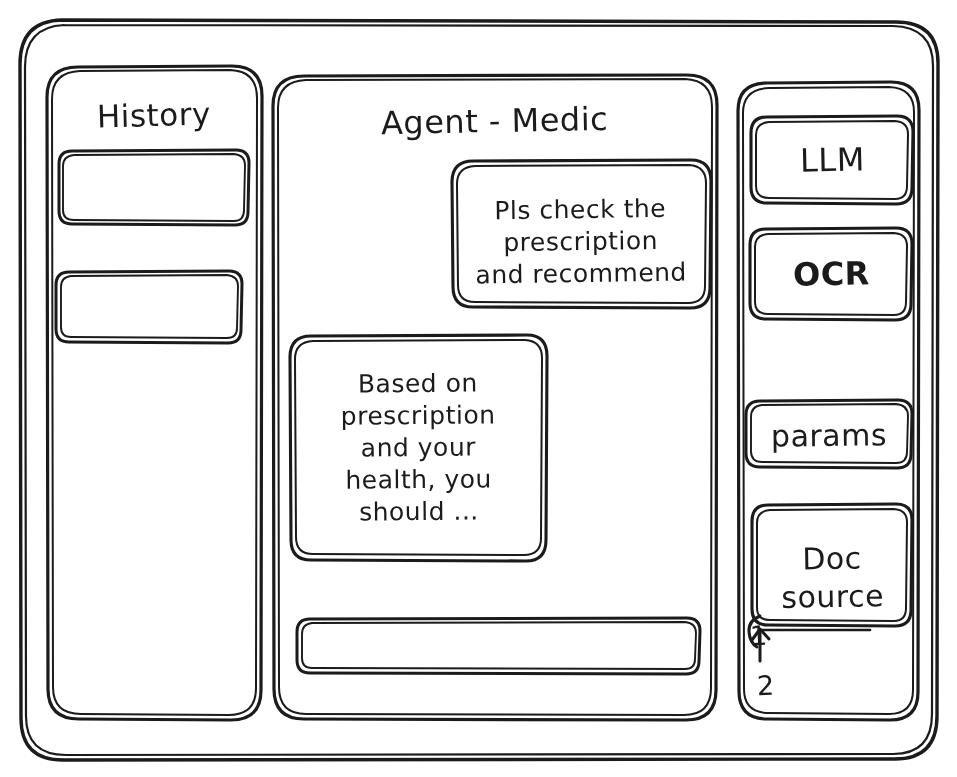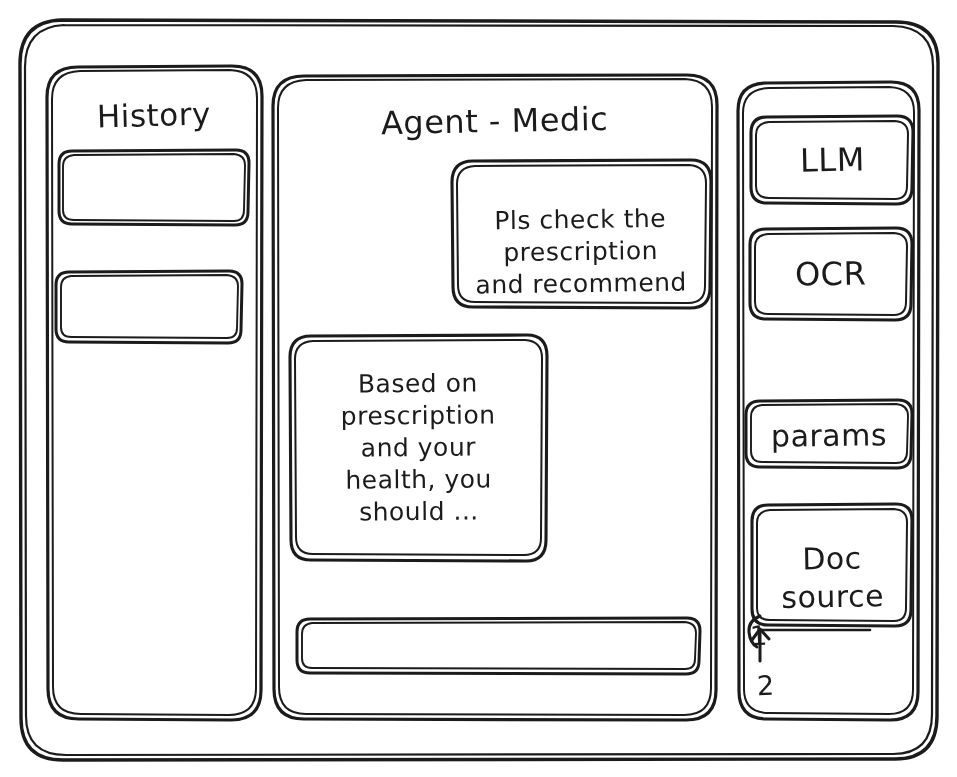--- a/index.html
+++ b/index.html
@@ -57,35 +57,35 @@
   #history-item-2 { left: 55px; top: 270px; width: 186px; height: 72px; }
 
   
   #agent-panel { left: 272px; top: 74px; width: 444px; height: 646px; }
   #agent-title {
     position: absolute;
     left: 290px; top: 96px; width: 410px; height: 50px;
   }
   #agent-title .label { font-size: 32px; transform: rotate(-1.1deg); }
 
-  #user-message { left: 452px; top: 160px; width: 258px; height: 164px; padding: 4px 10px; margin-top: 10px; }
+  #user-message { left: 452px; top: 160px; width: 258px; height: 164px; padding: 4px 10px; }
   #user-message .label { font-size: 25px; transform: rotate(-0.8deg); }
 
   #agent-message { left: 290px; top: 335px; width: 256px; height: 226px; padding: 4px 12px; }
   #agent-message .label { font-size: 25px; transform: rotate(-0.5deg); }
 
   #composer-input { left: 296px; top: 618px; width: 404px; height: 56px; }
 
   
   #tools-panel { left: 738px; top: 82px; width: 182px; height: 638px; }
 
   #tool-llm { left: 752px; top: 116px; width: 160px; height: 88px; }
   #tool-llm .label { font-size: 32px; transform: rotate(-1.3deg); }
 
-  #tool-ocr { left: 750px; top: 228px; width: 162px; height: 92px; }
+  #tool-ocr { left: 750px; top: 228px; width: 162px; height: 92px; font-weight: bold; }
   #tool-ocr .label { font-size: 32px; transform: rotate(-1deg); }
 
   #tool-params { left: 746px; top: 400px; width: 166px; height: 72px; }
   #tool-params .label { font-size: 30px; transform: rotate(-0.6deg); }
 
   #tool-doc-source { left: 752px; top: 504px; width: 160px; height: 148px; }
   #tool-doc-source .label { font-size: 30px; transform: rotate(-1deg); }
 
   #doc-item-1 { left: 750px; top: 618px; width: 34px; height: 36px; justify-content: flex-start; }
   #doc-item-1 .label { font-size: 27px; transform: rotate(-3deg); }

